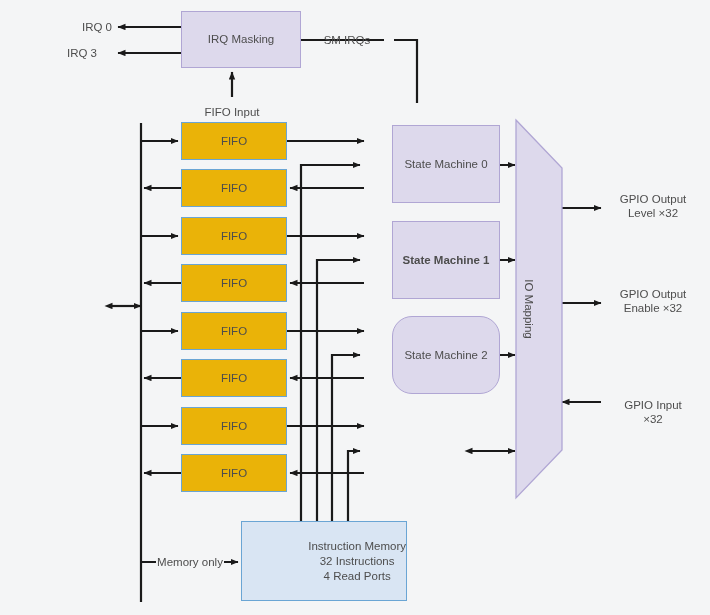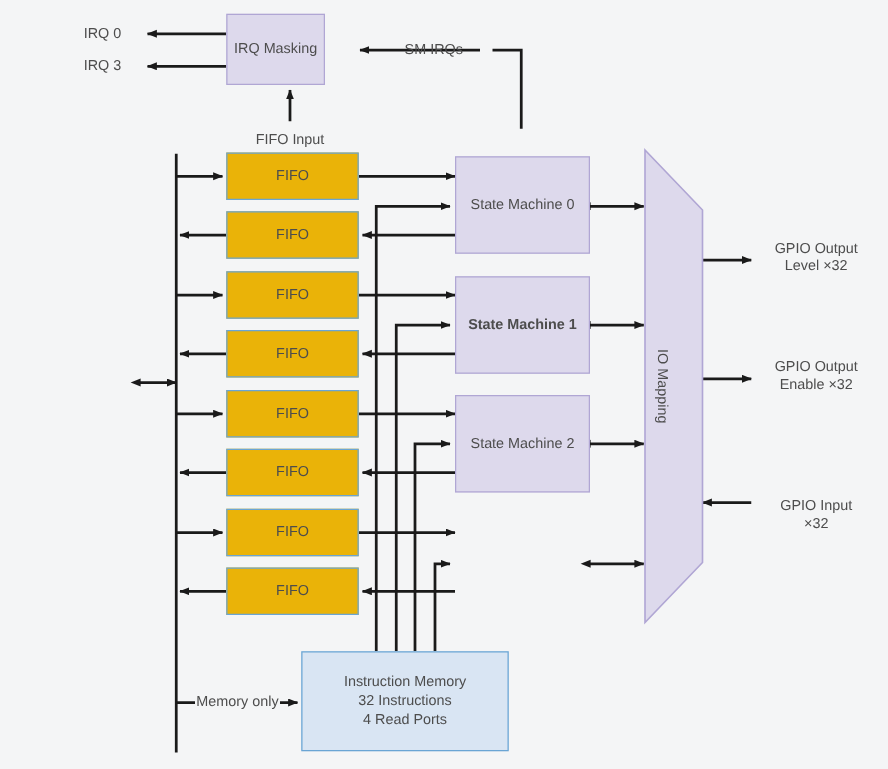--- a/index.html
+++ b/index.html
@@ -47,20 +47,21 @@
     align-items: center;
     justify-content: center;
   }
   .fifo-box {
     background: #eab308;
     border: 1.3px solid #6aa5d4;
   }
   .sm-box {
     background: #ddd9ec;
     border: 1.3px solid #b0a6d4;
+    margin-left: 28px;
   }
   .mem-box {
     background: #d9e5f3;
     border: 1.3px solid #6aa5d4;
   }
   .irq-box {
     background: #ddd9ec;
     border: 1.3px solid #b0a6d4;
   }
   .node-text {
@@ -133,25 +134,25 @@
       <path d="M472,451 L515,451" marker-start="url(#arrowStart)" marker-end="url(#arrow)"></path>
 
       <path d="M562,208 L601,208" marker-end="url(#arrow)"></path>
       <path d="M562,303 L601,303" marker-end="url(#arrow)"></path>
       <path d="M601,402 L562,402" marker-end="url(#arrow)"></path>
     </g>
 
     <polygon points="516,120 562,168 562,450 516,498" fill="#ddd9ec" stroke="#b0a6d4" stroke-width="1.3"></polygon>
   </svg>
 
-  <div class="node-box irq-box" style="left:181px; top:11px; width:79px; height:57px;">
+  <div class="node-box irq-box" style="left:181px; top:11px; width:120px; height:57px;">
     <span class="node-text">IRQ Masking</span>
   </div>
 
-  <div class="free-label" style="left:52px; top:20px; width:60px;">IRQ 0</div>
+  <div class="free-label" style="left:52px; top:20px; width:60px;text-align:right;">IRQ 0</div>
   <div class="free-label" style="left:52px; top:46px; width:60px;">IRQ 3</div>
 
   <div class="free-label" style="left:314px; top:33px; width:66px;">SM IRQs</div>
 
   <div class="free-label" style="left:192px; top:105px; width:80px;">FIFO Input</div>
 
 
   <div class="node-box fifo-box" style="left:181px; top:122px; width:106px; height:38px;">
     <span class="node-text">FIFO</span>
   </div>
@@ -176,34 +177,34 @@
   <div class="node-box fifo-box" style="left:181px; top:454px; width:106px; height:38px;">
     <span class="node-text">FIFO</span>
   </div>
 
   <div class="node-box sm-box" style="left:364px; top:125px; width:108px; height:78px;">
     <span class="node-text">State Machine 0</span>
   </div>
   <div class="node-box sm-box" style="left:364px; top:221px; width:108px; height:78px;font-weight:bold;">
     <span class="node-text">State Machine 1</span>
   </div>
-  <div class="node-box sm-box" style="left:364px; top:316px; width:108px; height:78px;">
+  <div class="node-box sm-box" style="left:364px; top:316px; width:108px; height:78px;border-radius:20px;">
     <span class="node-text">State Machine 2</span>
   </div>
 
   <div class="vlabel" style="left:469px; top:302px; width:120px; transform:rotate(90deg);">IO Mapping</div>
 
   <div class="box-label" style="left:605px; top:192px; width:96px;">GPIO Output
 Level ×32</div>
   <div class="box-label" style="left:605px; top:287px; width:96px;">GPIO Output
 Enable ×32</div>
   <div class="box-label" style="left:605px; top:398px; width:96px;">GPIO Input
 ×32</div>
 
-  <div class="node-box mem-box" style="left:241px; top:521px; width:166px; height:80px;">
+  <div class="node-box mem-box" style="left:241px; top:521px; width:166px; height:80px;justify-content:flex-end;">
     <span class="node-text">Instruction Memory
 32 Instructions
 4 Read Ports</span>
   </div>
 
   <div class="free-label" style="left:156px; top:555px; width:68px; background:#f4f5f6;">Memory only</div>
 
 </div>
 
 </body></html>

